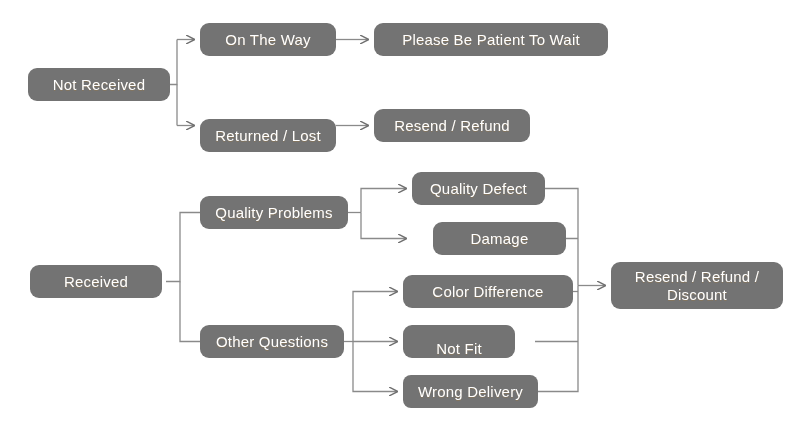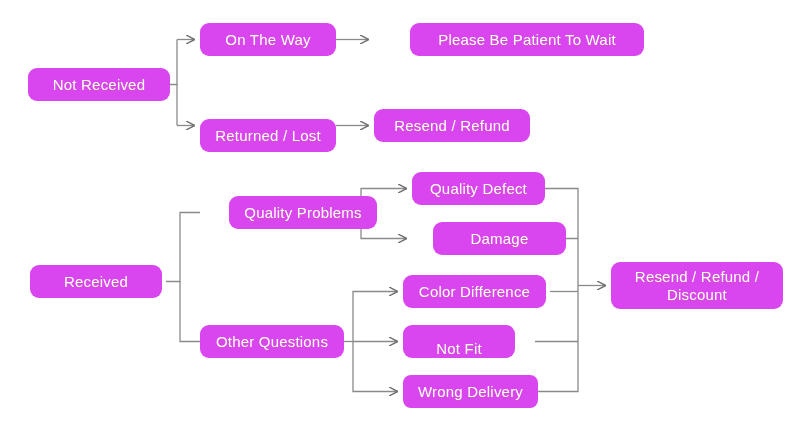--- a/index.html
+++ b/index.html
@@ -22,21 +22,21 @@
     position: absolute;
     left: 0;
     top: 0;
     width: 800px;
     height: 442px;
     pointer-events: none;
   }
   .node {
     position: absolute;
     box-sizing: border-box;
-    background: #d946ef;
+    background: #737373;
     border-radius: 9px;
     color: #ffffff;
     display: flex;
     align-items: center;
     justify-content: center;
     text-align: center;
     font-size: 15px;
     font-weight: normal;
     letter-spacing: 0.2px;
     line-height: 1.18;
@@ -44,30 +44,30 @@
     text-shadow: 0 1px 0 rgba(180,125,40,0.25);
   }
   .node-label {
     display: block;
     width: 100%;
     white-space: pre-line;
   }
   
   #n-not-received   { left: 28px;  top: 68px;  width: 142px; height: 33px; }
   #n-on-the-way     { left: 200px; top: 23px;  width: 136px; height: 33px; }
-  #n-please-wait    { left: 374px; top: 23px;  width: 234px; height: 33px; margin-left: 36px; }
+  #n-please-wait    { left: 374px; top: 23px;  width: 234px; height: 33px; }
   #n-returned-lost  { left: 200px; top: 119px; width: 136px; height: 33px; }
   #n-resend-refund  { left: 374px; top: 109px; width: 156px; height: 33px; }
   
   #n-received          { left: 30px;  top: 265px; width: 132px; height: 33px; }
-  #n-quality-problems  { left: 200px; top: 196px; width: 148px; height: 33px; margin-left: 29px; }
+  #n-quality-problems  { left: 200px; top: 196px; width: 148px; height: 33px; }
   #n-other-questions   { left: 200px; top: 325px; width: 144px; height: 33px; }
   #n-quality-defect    { left: 412px; top: 172px; width: 133px; height: 33px; }
   #n-damage            { left: 412px; top: 222px; width: 133px; height: 33px; margin-left: 21px; }
-  #n-color-difference  { left: 403px; top: 275px; width: 143px; height: 33px; }
+  #n-color-difference  { left: 403px; top: 275px; width: 170px; height: 33px; }
   #n-not-fit           { left: 403px; top: 325px; width: 112px; height: 33px; align-items: flex-end; }
   #n-wrong-delivery    { left: 403px; top: 375px; width: 135px; height: 33px; border-radius: 8px; }
   #n-final             { left: 611px; top: 262px; width: 172px; height: 47px; }
 </style>
 </head>
 <body>
 
 <div id="canvas">
 
   <svg id="edge-layer" viewBox="0 0 800 442" width="800" height="442" xmlns="http://www.w3.org/2000/svg">

